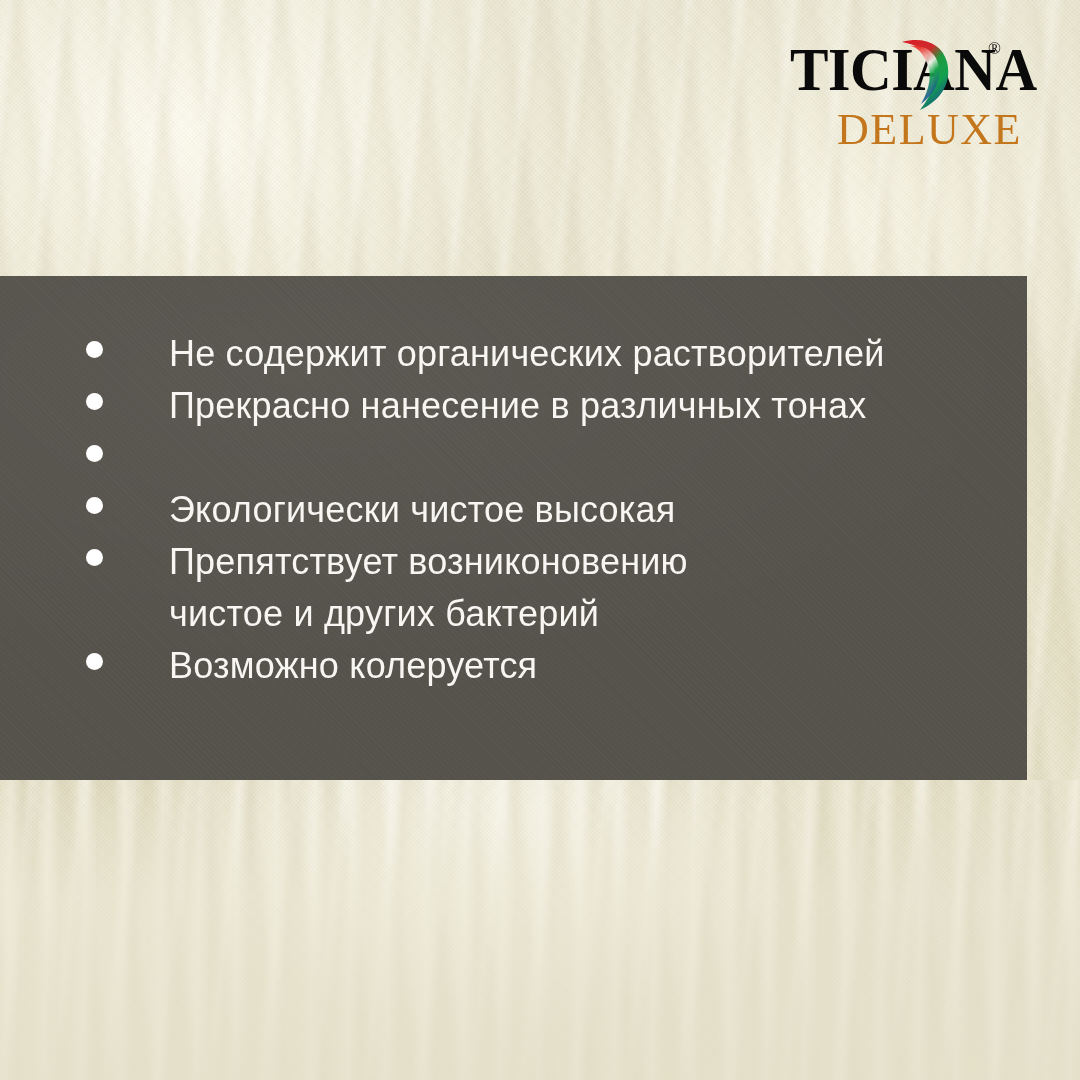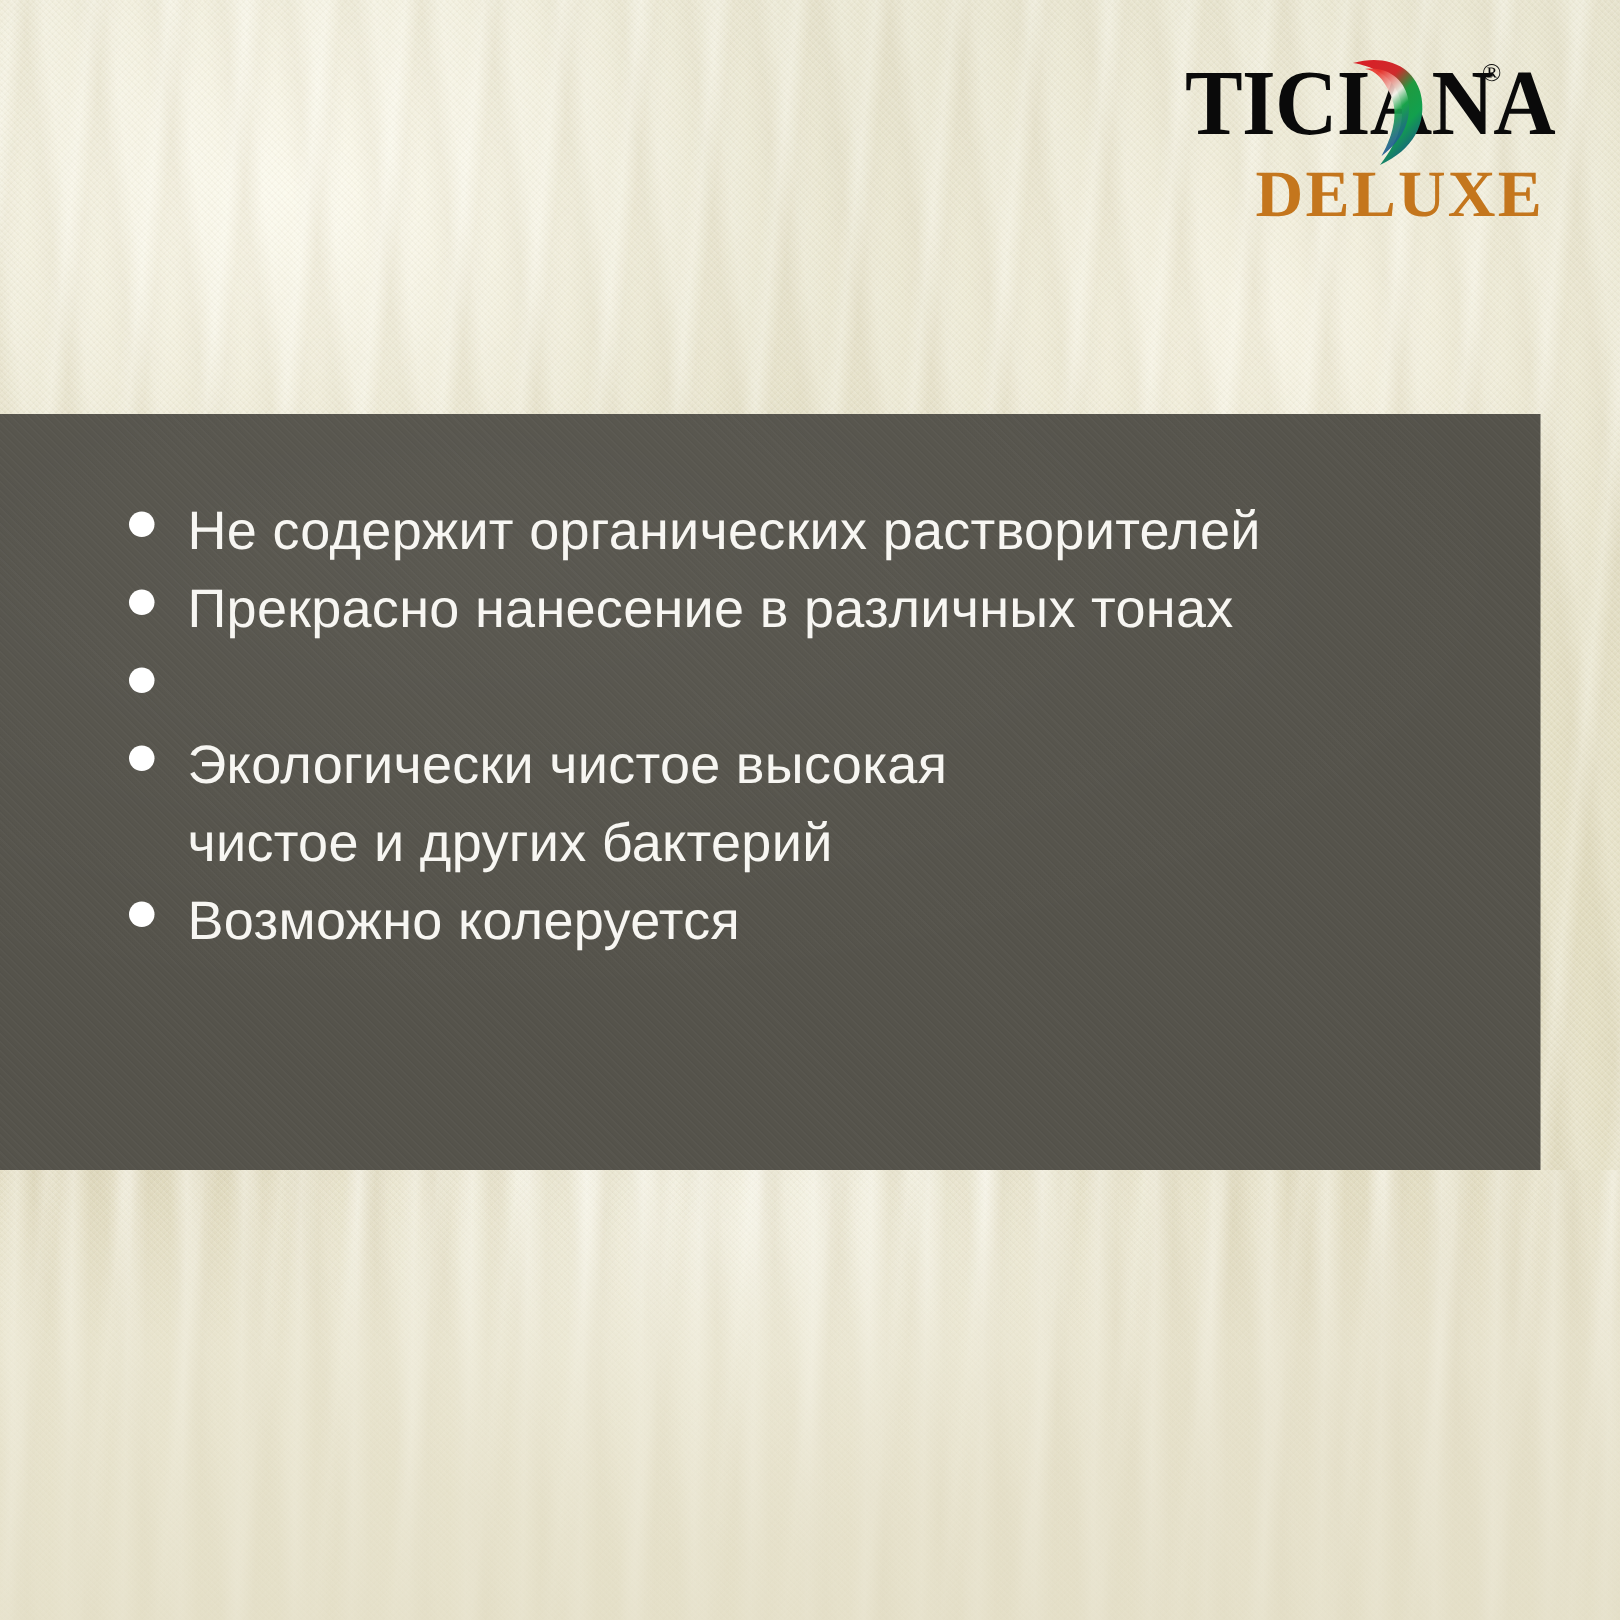--- a/index.html
+++ b/index.html
@@ -121,21 +121,21 @@
     top: -2px;
     width: 70px;
     height: 76px;
     pointer-events: none;
   }
   .logo-deluxe {
     position: absolute;
     left: 47px;
     top: 70px;
     font-family: "Liberation Serif", "DejaVu Serif", serif;
-    font-weight: 700;
+    font-weight: 400;
     font-size: 44px;
     line-height: 44px;
     letter-spacing: 1.5px;
     color: #c4761d;
     white-space: nowrap;
   }
 
   
   .panel {
     position: absolute;
@@ -158,20 +158,21 @@
     right: 30px;
     list-style: none;
     margin: 0;
     padding: 0;
   }
   .feature-item {
     position: relative;
     display: flex;
     align-items: flex-start;
     min-height: 52px;
+    gap: 44px;
   }
   .bullet-dot {
     flex: 0 0 auto;
     width: 17px;
     height: 17px;
     border-radius: 50%;
     background: #ffffff;
     margin-top: 13px;
     margin-right: 22px;
   }
@@ -239,20 +240,24 @@
           <span class="feature-text">Прекрасно нанесение в различных тонах</span>
         </li>
         <li class="feature-item">
           <span class="bullet-dot"></span>
         </li>
         <li class="feature-item">
           <span class="bullet-dot"></span>
           <span class="feature-text">Экологически чистое высокая</span>
         </li>
         <li class="feature-item">
+          <span class="bullet-dot"></span>
+          <span class="feature-text">Препятствует возниконовению</span>
+        </li>
+        <li class="feature-item">
           <span class="bullet-dot hidden"></span>
           <span class="feature-text">чистое и других бактерий</span>
         </li>
         <li class="feature-item">
           <span class="bullet-dot"></span>
           <span class="feature-text">Возможно колеруется</span>
         </li>
       </ul>
   </div>
 

